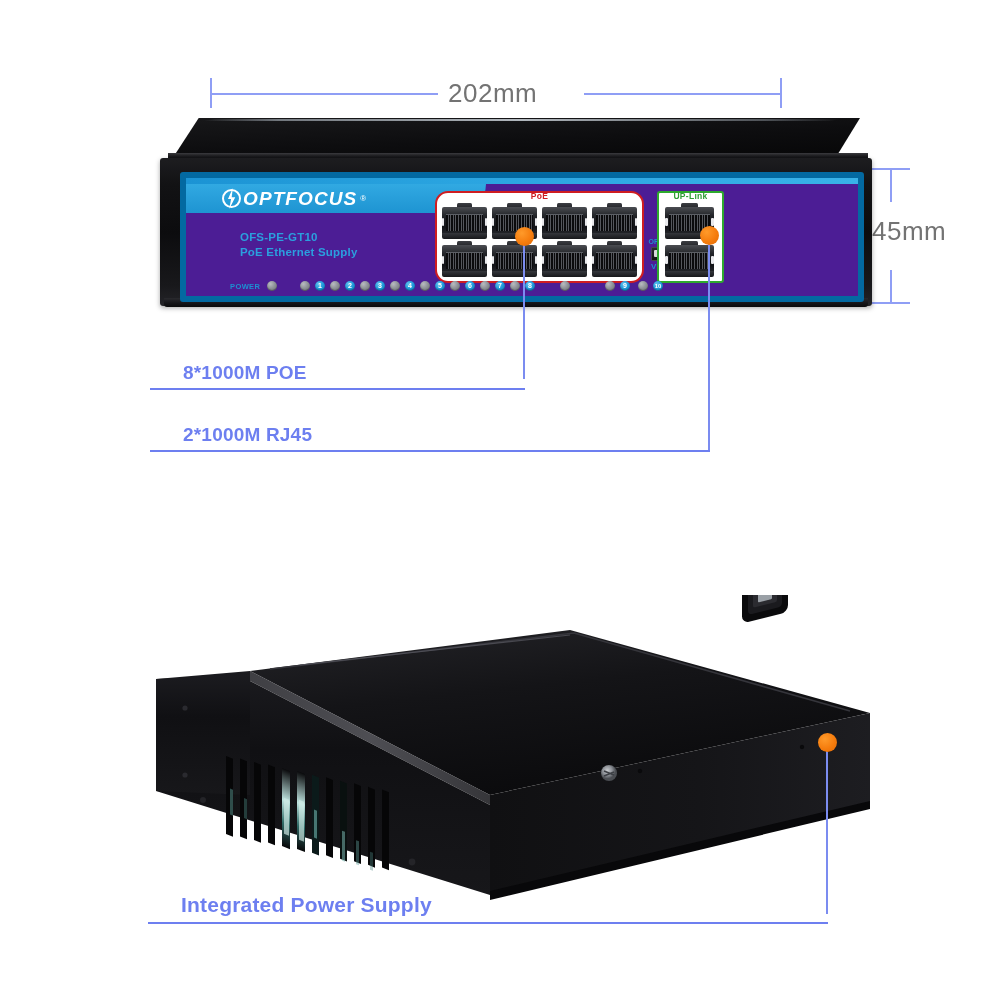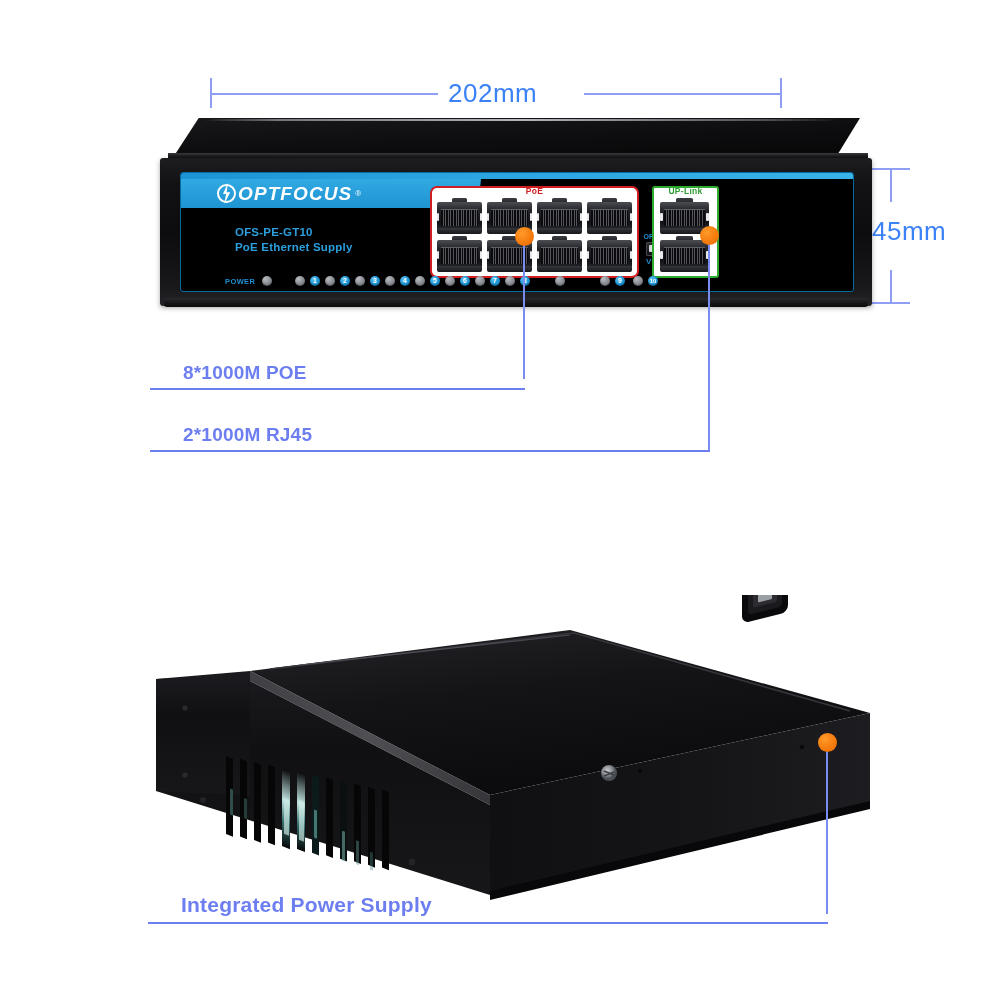--- a/index.html
+++ b/index.html
@@ -6,21 +6,21 @@
   html,body{margin:0;padding:0;background:#ffffff;}
   body{
     width:1000px;height:1000px;position:relative;overflow:hidden;
     font-family:"Liberation Sans","DejaVu Sans",sans-serif;
     background:#ffffff;
   }
   .stage{position:absolute;left:0;top:0;width:1000px;height:1000px;}
 
   
   .abs{position:absolute;}
-  .dimtext{color:#3b82f6;font-size:26px;font-weight:400;letter-spacing:.5px;white-space:nowrap;}
+  .dimtext{color:#737373;font-size:26px;font-weight:400;letter-spacing:.5px;white-space:nowrap;}
   .calltext{color:#6d7ff0;font-size:19px;font-weight:bold;white-space:nowrap;letter-spacing:.2px;margin-left:33px;}
   .callline{background:#6d7ff0;height:2px;}
   .leadline{background:#7b8cf0;width:2px;}
   .dimline{background:#8f9ef5;height:2px;}
   .dimtick{background:#8f9ef5;width:2px;}
 
   
   #front-view{left:146px;top:118px;width:724px;height:200px;}
 
   
@@ -46,21 +46,21 @@
     box-shadow:0 2px 5px rgba(0,0,0,.35);
   }
   .chassis-bottom{
     position:absolute;left:18px;top:180px;width:704px;height:9px;
     background:linear-gradient(180deg,#2a2a2e 0%,#141417 60%,#0a0a0b 100%);
     border-radius:0 0 3px 3px;
   }
   
   .faceplate{
     position:absolute;left:34px;top:54px;width:672px;height:118px;
-    background:#000000;border:1px solid #0369a1;border-radius:3px;overflow:hidden;
+    background:#4c1d95;border:6px solid #0369a1;border-radius:3px;overflow:hidden;
   }
   .face-topstripe{
     position:absolute;left:0;top:0;width:100%;height:6px;
     background:linear-gradient(90deg,#1b93d4 0%,#2aa4e0 40%,#39b2e8 100%);
   }
   
   .logo-swoosh{
     position:absolute;left:0;top:6px;width:300px;height:29px;
     background:linear-gradient(180deg,#31a9e2 0%,#1e94d2 100%);
     border-radius:0 0 34px 0;
@@ -81,21 +81,21 @@
     letter-spacing:1.1px;font-family:"Liberation Sans",sans-serif;line-height:19px;
   }
   .logo-reg{color:#ffffff;font-size:8px;vertical-align:super;margin-left:1px;}
 
   .model-block{position:absolute;left:54px;top:52px;line-height:15px;}
   .model-line{color:#2b9fde;font-size:11.5px;font-weight:bold;letter-spacing:.2px;}
 
   
   .poe-group{
     position:absolute;left:249px;top:13px;width:205px;height:88px;
-    border:2.4px solid #cf1d21;border-radius:7px;background:#ffffff;
+    border:2.4px solid #cf1d21;border-radius:13px;background:#ffffff;
   }
   .grp-label{
     position:absolute;top:-1px;left:0;width:100%;text-align:center;
     color:#cf1d21;font-size:8.5px;font-weight:bold;letter-spacing:.3px;line-height:9px;
   }
   .poe-ports{
     position:absolute;left:3px;top:10px;width:199px;height:75px;
     display:grid;grid-template-columns:repeat(4,1fr);grid-template-rows:repeat(2,1fr);
     gap:1px 1px;
   }

